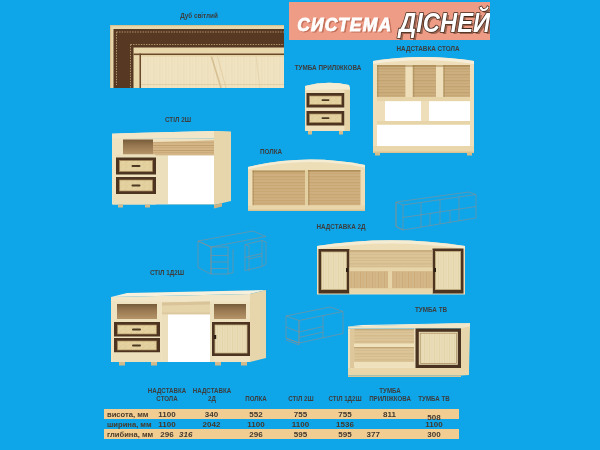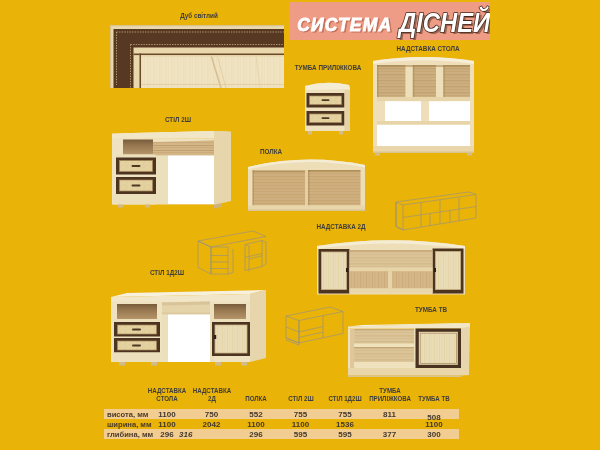--- a/index.html
+++ b/index.html
@@ -1,16 +1,16 @@
 <!DOCTYPE html>
 <html><head>
 <meta charset="utf-8">
 <style>
   html,body{margin:0;padding:0;}
-  #page{position:relative;width:600px;height:450px;background:#eab308;overflow:hidden;filter:blur(0.25px);
+  #page{position:relative;width:600px;height:450px;background:#0ea5e9;overflow:hidden;filter:blur(0.25px);
         font-family:"Liberation Sans",sans-serif;}
   .lbl{position:absolute;font-weight:bold;font-size:7.2px;color:#3d3d3d;
        white-space:nowrap;transform:translateX(-50%) scaleX(.88);}
   svg{position:absolute;display:block;}
 </style>
 </head>
 <body>
 <div id="page">
 
 <svg width="0" height="0" style="position:absolute">
@@ -354,35 +354,35 @@
 
 <div style="position:absolute;left:104px;top:408.5px;width:355px;height:10.2px;background:#f2cd92;"></div>
 <div style="position:absolute;left:104px;top:429px;width:355px;height:10.2px;background:#f2cd92;"></div>
 <div style="position:absolute;left:0;top:408.5px;width:600px;font-size:8px;font-weight:bold;color:#4a3a28;">
   <div style="position:absolute;left:107px;top:1.3px;transform:scaleX(.95);transform-origin:left;">висота, мм</div>
   <div style="position:absolute;left:107px;top:11.5px;transform:scaleX(.95);transform-origin:left;">ширина, мм</div>
   <div style="position:absolute;left:107px;top:21.8px;transform:scaleX(.95);transform-origin:left;">глибина, мм</div>
 </div>
 <div style="position:absolute;left:0;top:408.5px;width:600px;font-weight:bold;font-size:8px;color:#42382c;">
   <div style="position:absolute;left:144px;top:1.3px;width:46px;text-align:center;">1100</div>
-  <div style="position:absolute;left:188.5px;top:1.3px;width:46px;text-align:center;">750</div>
+  <div style="position:absolute;left:188.5px;top:1.3px;width:46px;text-align:center;">340</div>
   <div style="position:absolute;left:233px;top:1.3px;width:46px;text-align:center;">552</div>
   <div style="position:absolute;left:277.5px;top:1.3px;width:46px;text-align:center;">755</div>
   <div style="position:absolute;left:322px;top:1.3px;width:46px;text-align:center;">755</div>
   <div style="position:absolute;left:366.5px;top:1.3px;width:46px;text-align:center;">811</div>
   <div style="position:absolute;left:411px;top:4px;width:46px;text-align:center;">508</div>
   <div style="position:absolute;left:144px;top:11.5px;width:46px;text-align:center;">1100</div>
   <div style="position:absolute;left:188.5px;top:11.5px;width:46px;text-align:center;">2042</div>
   <div style="position:absolute;left:233px;top:11.5px;width:46px;text-align:center;">1100</div>
   <div style="position:absolute;left:277.5px;top:11.5px;width:46px;text-align:center;">1100</div>
   <div style="position:absolute;left:322px;top:11.5px;width:46px;text-align:center;">1536</div>
   <div style="position:absolute;left:366.5px;top:6px;width:46px;text-align:center;margin-top:45px;">450</div>
   <div style="position:absolute;left:411px;top:11.5px;width:46px;text-align:center;">1100</div>
   <div style="position:absolute;left:144px;top:21.8px;width:46px;text-align:center;">296</div>
   <div style="position:absolute;left:179px;top:21.8px;width:46px;font-style:italic;">316</div>
   <div style="position:absolute;left:233px;top:21.8px;width:46px;text-align:center;">296</div>
   <div style="position:absolute;left:277.5px;top:21.8px;width:46px;text-align:center;">595</div>
   <div style="position:absolute;left:322px;top:21.8px;width:46px;text-align:center;">595</div>
-  <div style="position:absolute;left:366.5px;top:21.8px;width:46px;text-align:center;">377</div>
+  <div style="position:absolute;left:366.5px;top:21.8px;width:46px;">377</div>
   <div style="position:absolute;left:411px;top:21.8px;width:46px;text-align:center;">300</div>
 </div>
 
 </div>
 
 </body></html>

